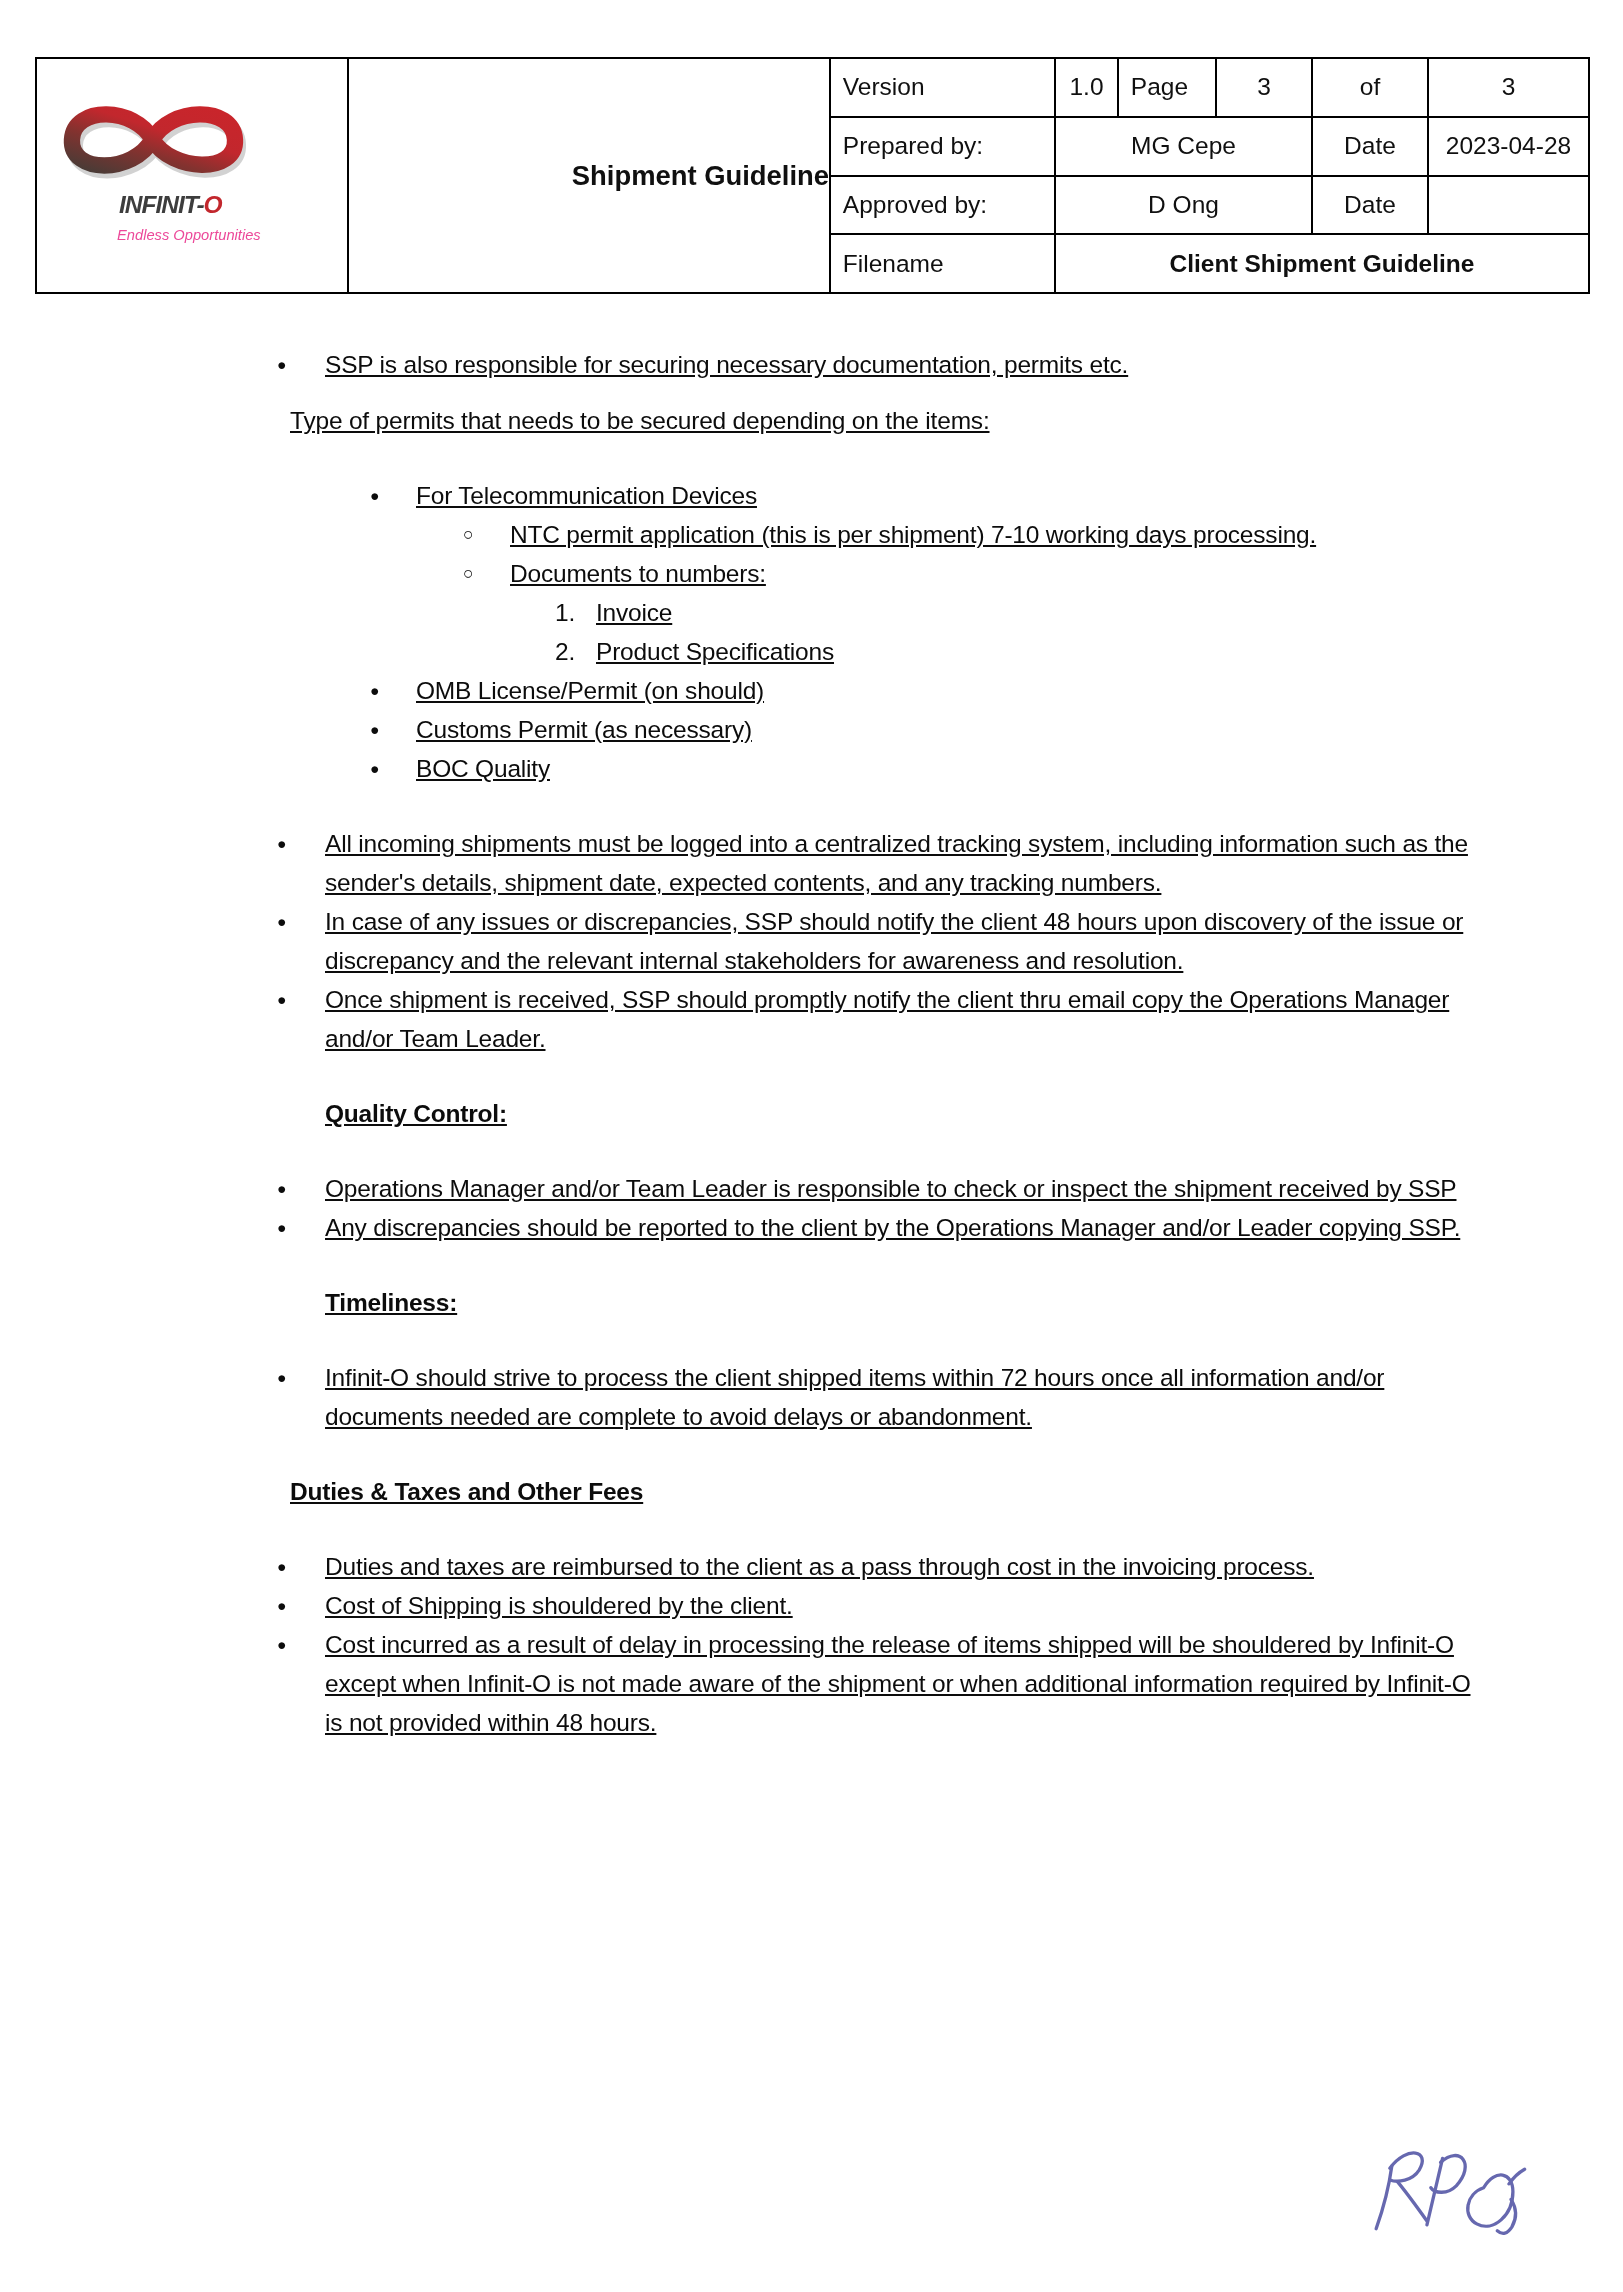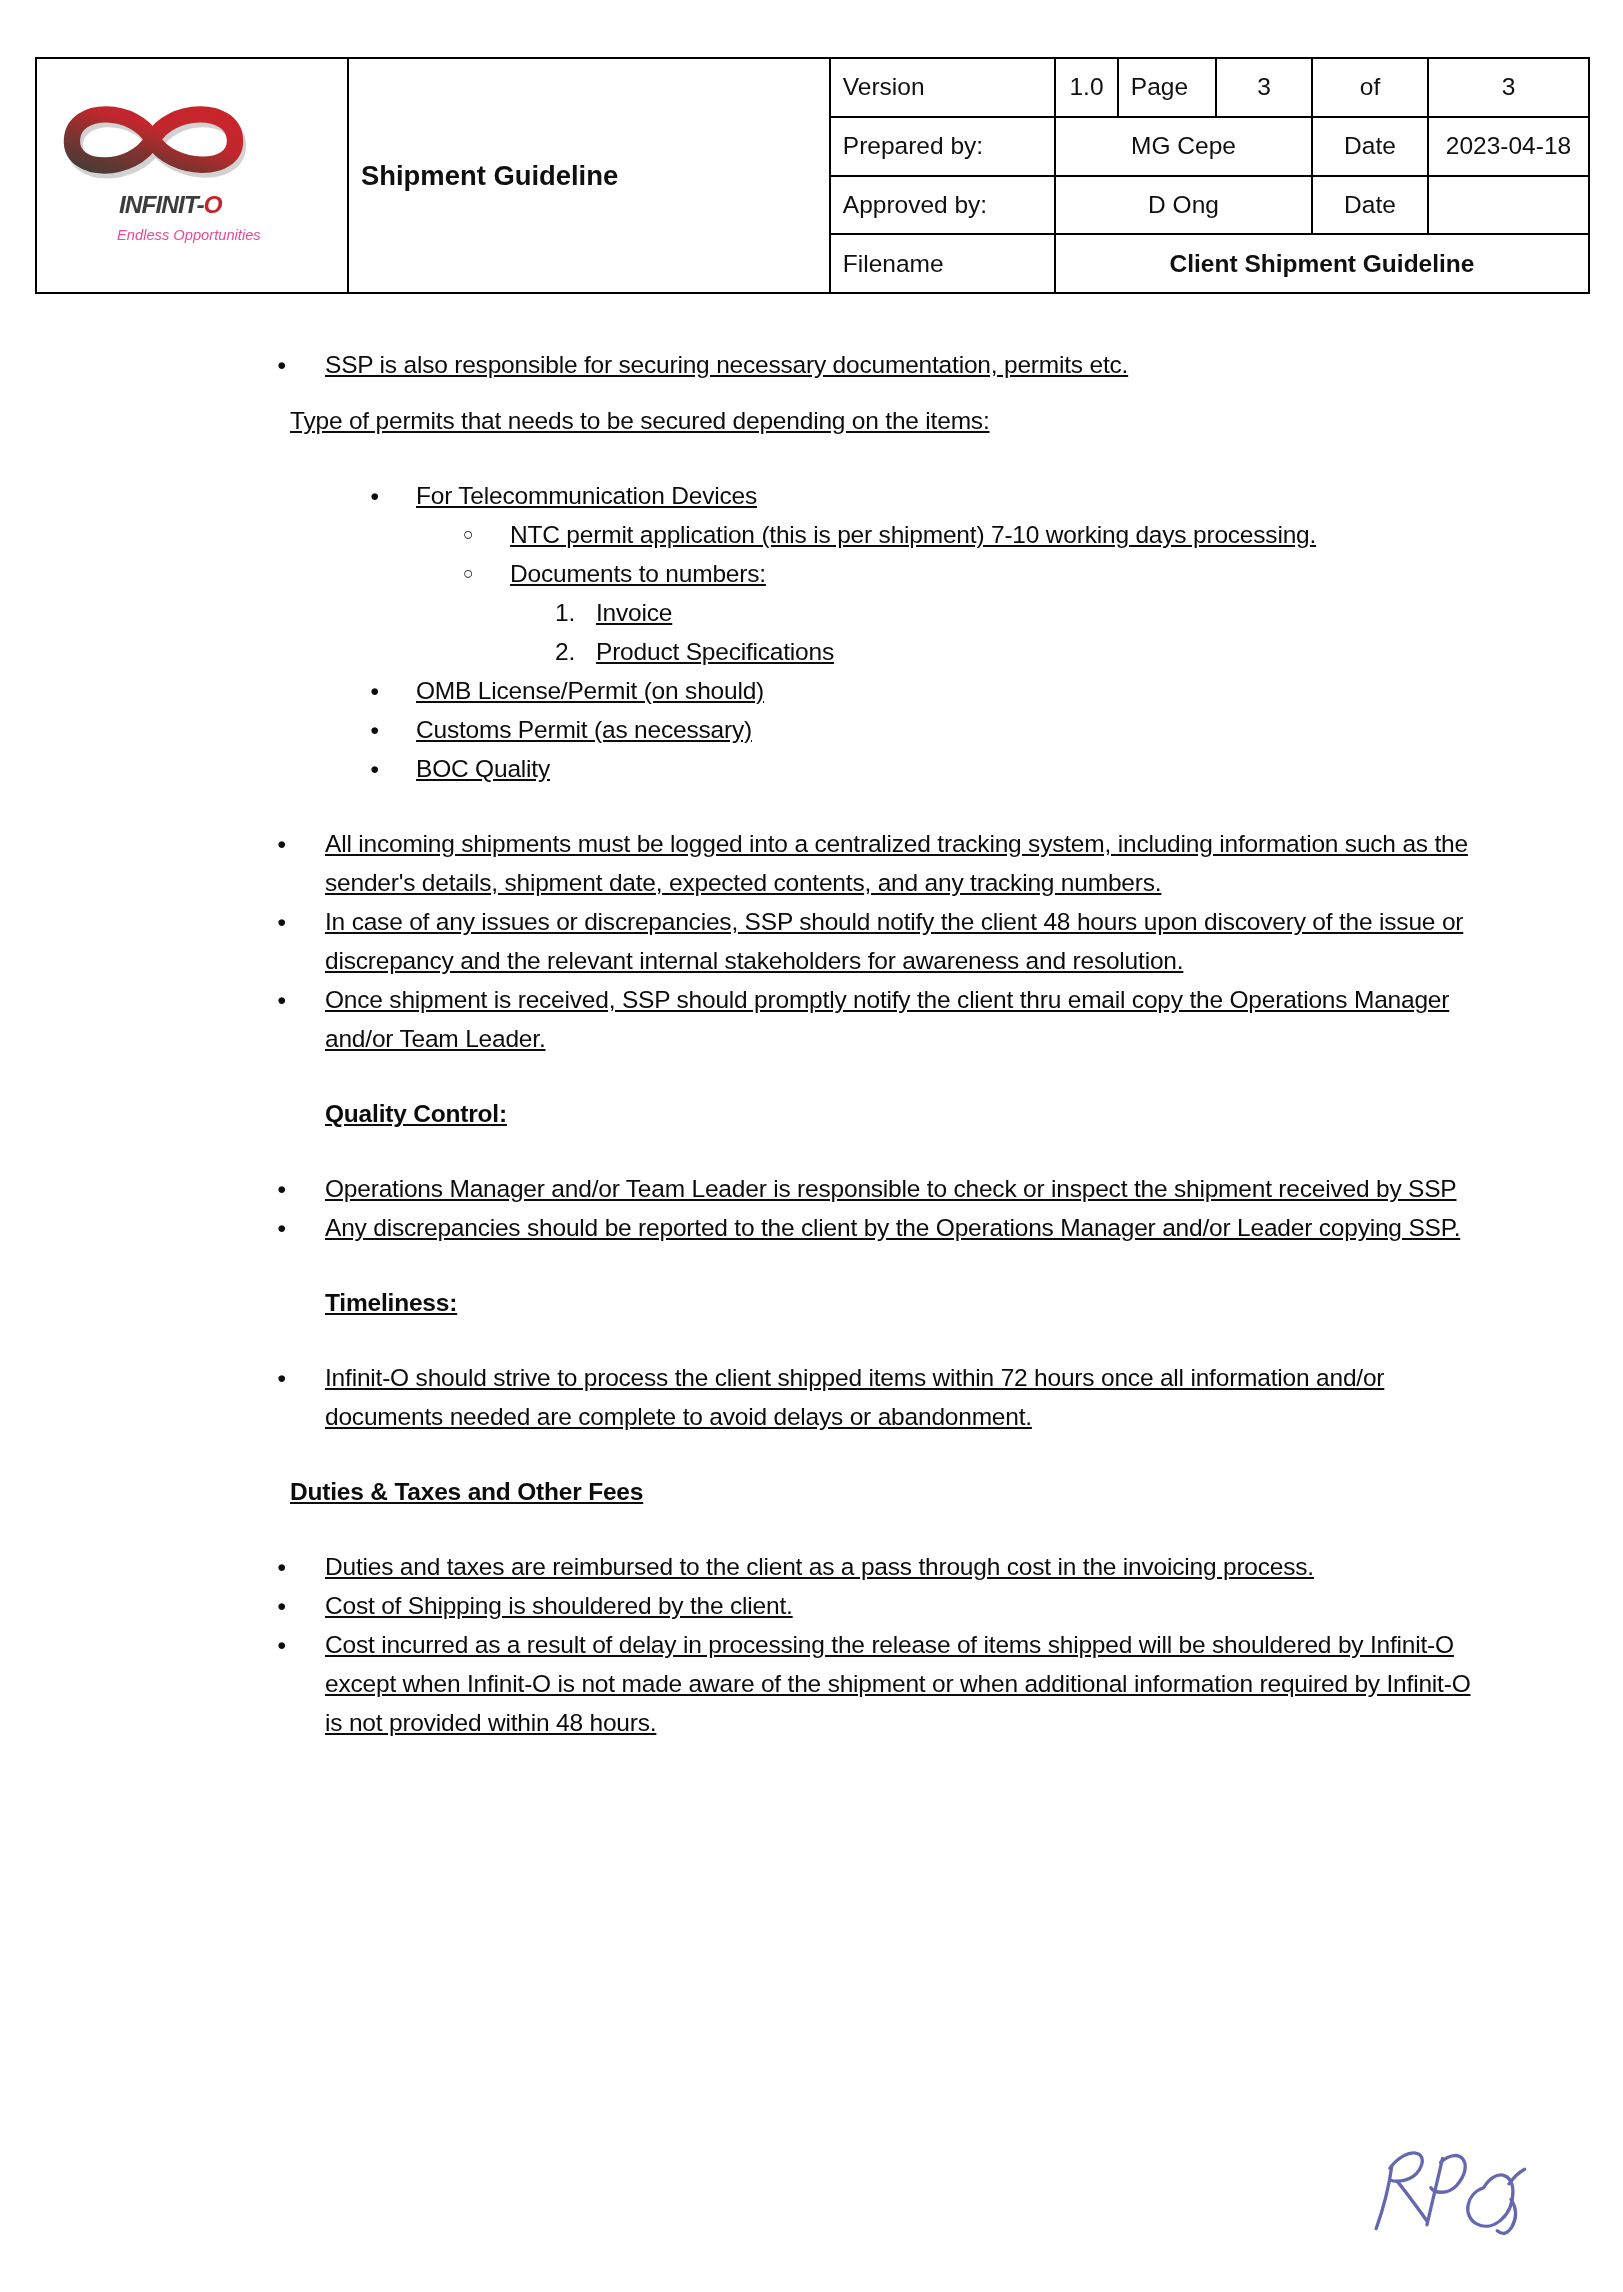--- a/index.html
+++ b/index.html
@@ -14,21 +14,21 @@
     position:absolute;left:35px;top:57px;width:1553px;height:237px;
     border-collapse:collapse;table-layout:fixed;
   }
   .hdr td{
     border:2.9px solid #000;vertical-align:middle;
     font-size:24.5px;color:#101010;padding:0 0 0 11.8px;
     overflow:hidden;white-space:nowrap;
   }
   .hdr td.c{text-align:center;padding:0;}
   .hdr td.logo-cell{padding:0;text-align:right;}
-  .hdr td.title-cell{text-align:left;padding:12px;font-weight:bold;font-size:27.4px;}
+  .hdr td.title-cell{text-align:right;padding:0;font-weight:bold;font-size:27.4px;}
   .hdr td.bold{font-weight:bold;}
 
   
   .logo{position:relative;width:100%;height:231px;}
   .logo svg{position:absolute;left:9.8px;top:19.6px;}
   .brand{
     position:absolute;left:82px;top:131px;
     font-size:24.5px;font-weight:bold;font-style:italic;color:#3d3d3d;letter-spacing:-1px;
   }
   .brand .o{color:#c2272d;}
@@ -107,21 +107,21 @@
     <td class="c">1.0</td>
     <td>Page</td>
     <td class="c">3</td>
     <td class="c">of</td>
     <td class="c">3</td>
   </tr>
   <tr>
     <td>Prepared by:</td>
     <td class="c" colspan="3">MG Cepe</td>
     <td class="c">Date</td>
-    <td class="c">2023-04-18</td>
+    <td class="c">2023-04-28</td>
   </tr>
   <tr>
     <td>Approved by:</td>
     <td class="c" colspan="3">D Ong</td>
     <td class="c">Date</td>
     <td class="c"></td>
   </tr>
   <tr>
     <td>Filename</td>
     <td class="c bold" colspan="5">Client Shipment Guideline</td>

